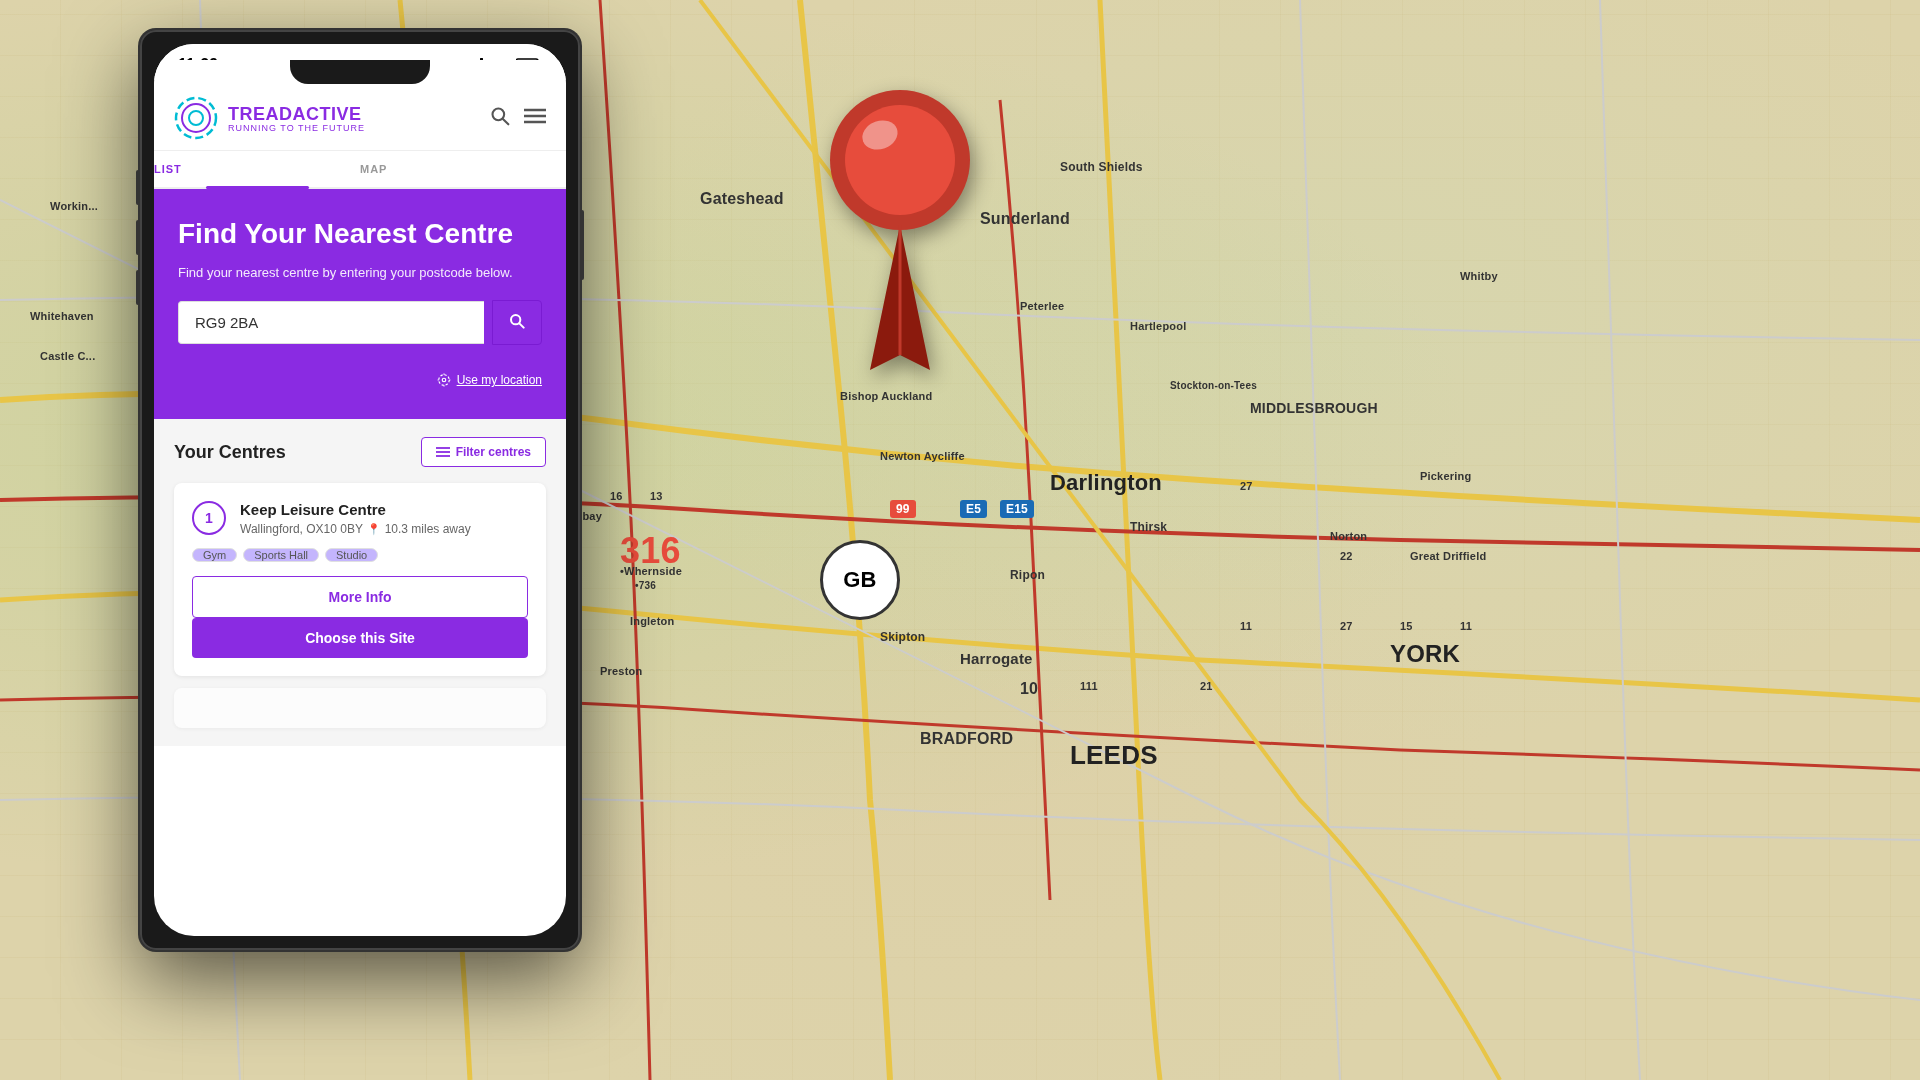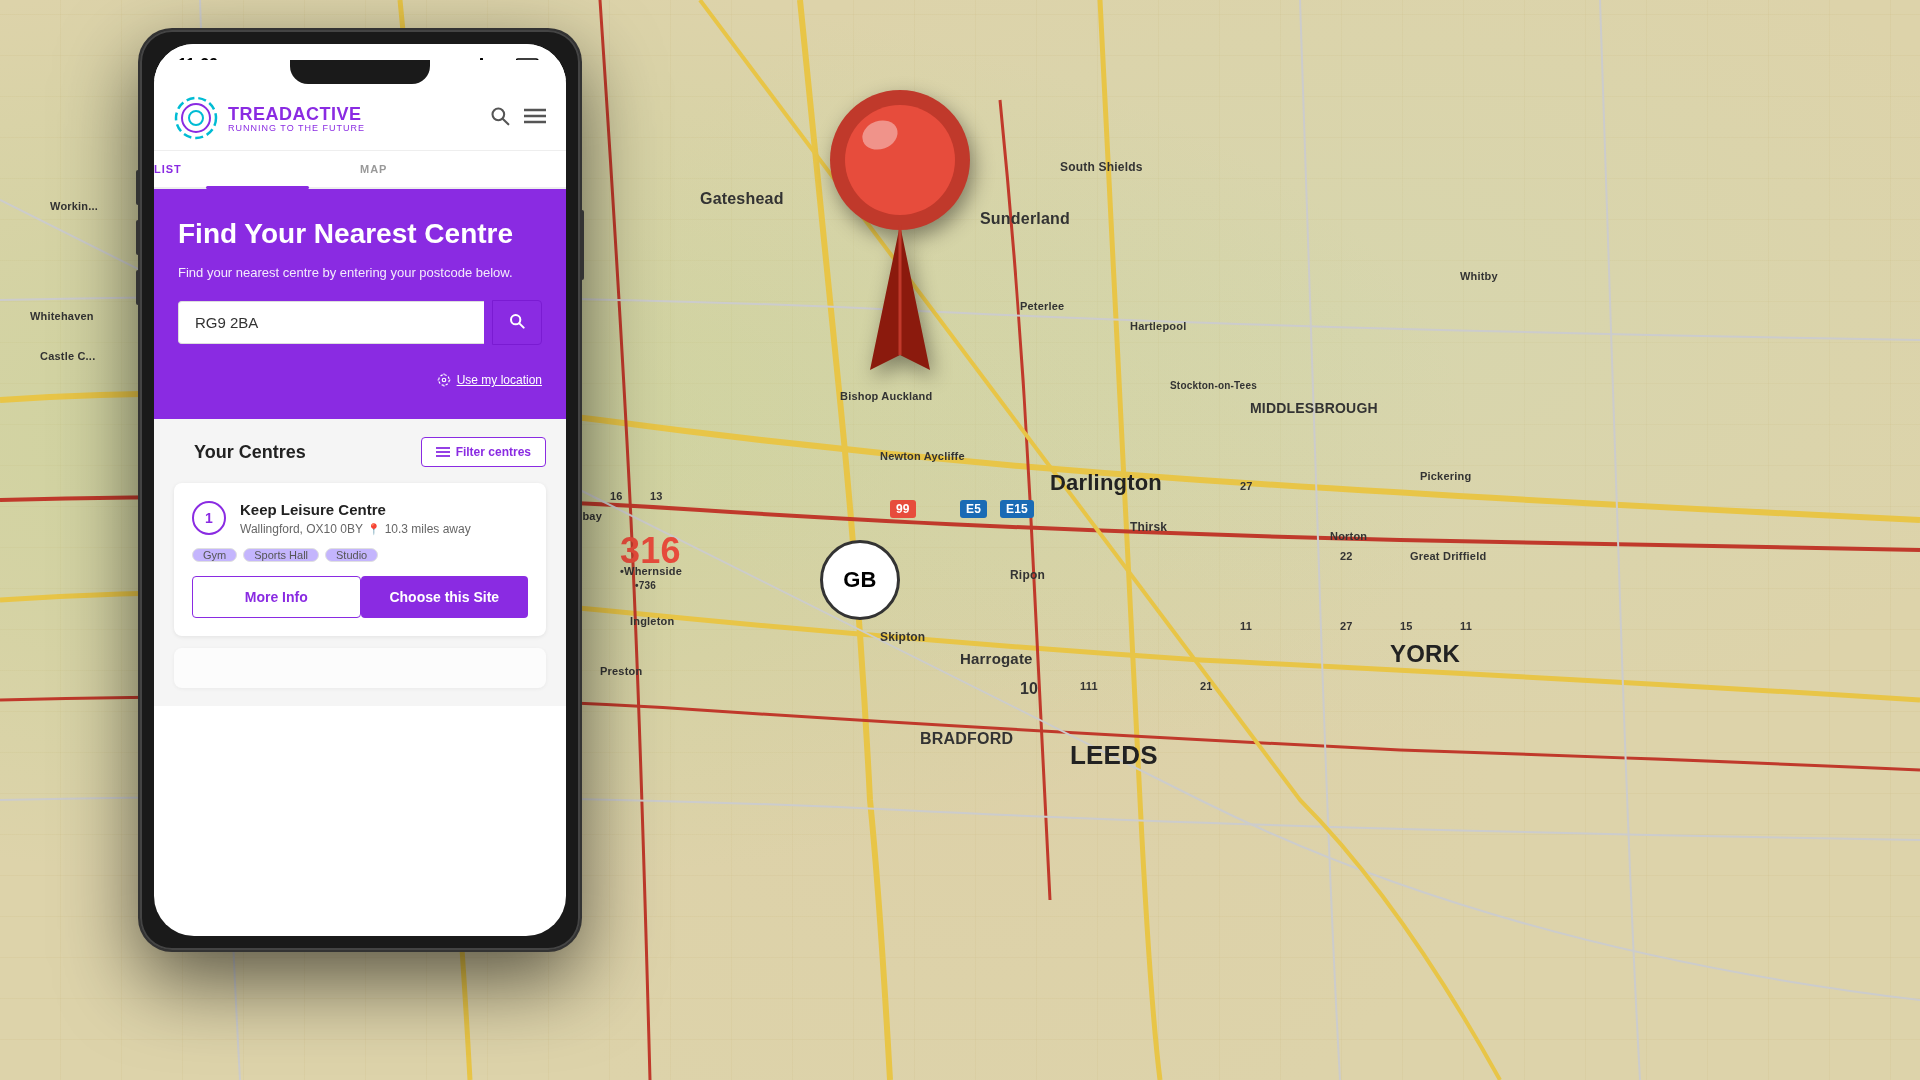--- a/index.html
+++ b/index.html
@@ -138,21 +138,21 @@
       position: absolute;
       left: 140px;
       top: 30px;
       z-index: 10;
     }
 
     .phone-frame {
       width: 440px;
       height: 920px;
       background: #1a1a1a;
-      border-radius: 32px;
+      border-radius: 16px;
       padding: 14px;
       box-shadow:
         0 0 0 2px #333,
         0 30px 80px rgba(0,0,0,0.6),
         inset 0 0 0 2px #444;
       position: relative;
     }
 
     
     .phone-frame::before {
@@ -414,21 +414,20 @@
     .centres-section {
       padding: 18px 20px;
       background: #f5f5f5;
     }
 
     .centres-header {
       display: flex;
       justify-content: space-between;
       align-items: center;
       margin-bottom: 16px;
-      margin-left: 20px;
     }
 
     .centres-title {
       font-size: 18px;
       font-weight: 700;
       color: #222;
     }
 
     .filter-btn {
       display: flex;
@@ -508,21 +507,21 @@
       background: #c4b5fd;
       color: #555;
       font-size: 11px;
       padding: 0 10px;
       border-radius: 20px;
       border: 1px solid #e0e0e0;
     }
 
     .card-actions {
       display: flex;
-      flex-direction: row;
+      flex-direction: column;
       gap: 0;
     }
 
     .btn-more-info {
       background: white;
       color: #8a2be2;
       border: 1.5px solid #8a2be2;
       padding: 12px;
       border-radius: 4px;
       text-align: center;

